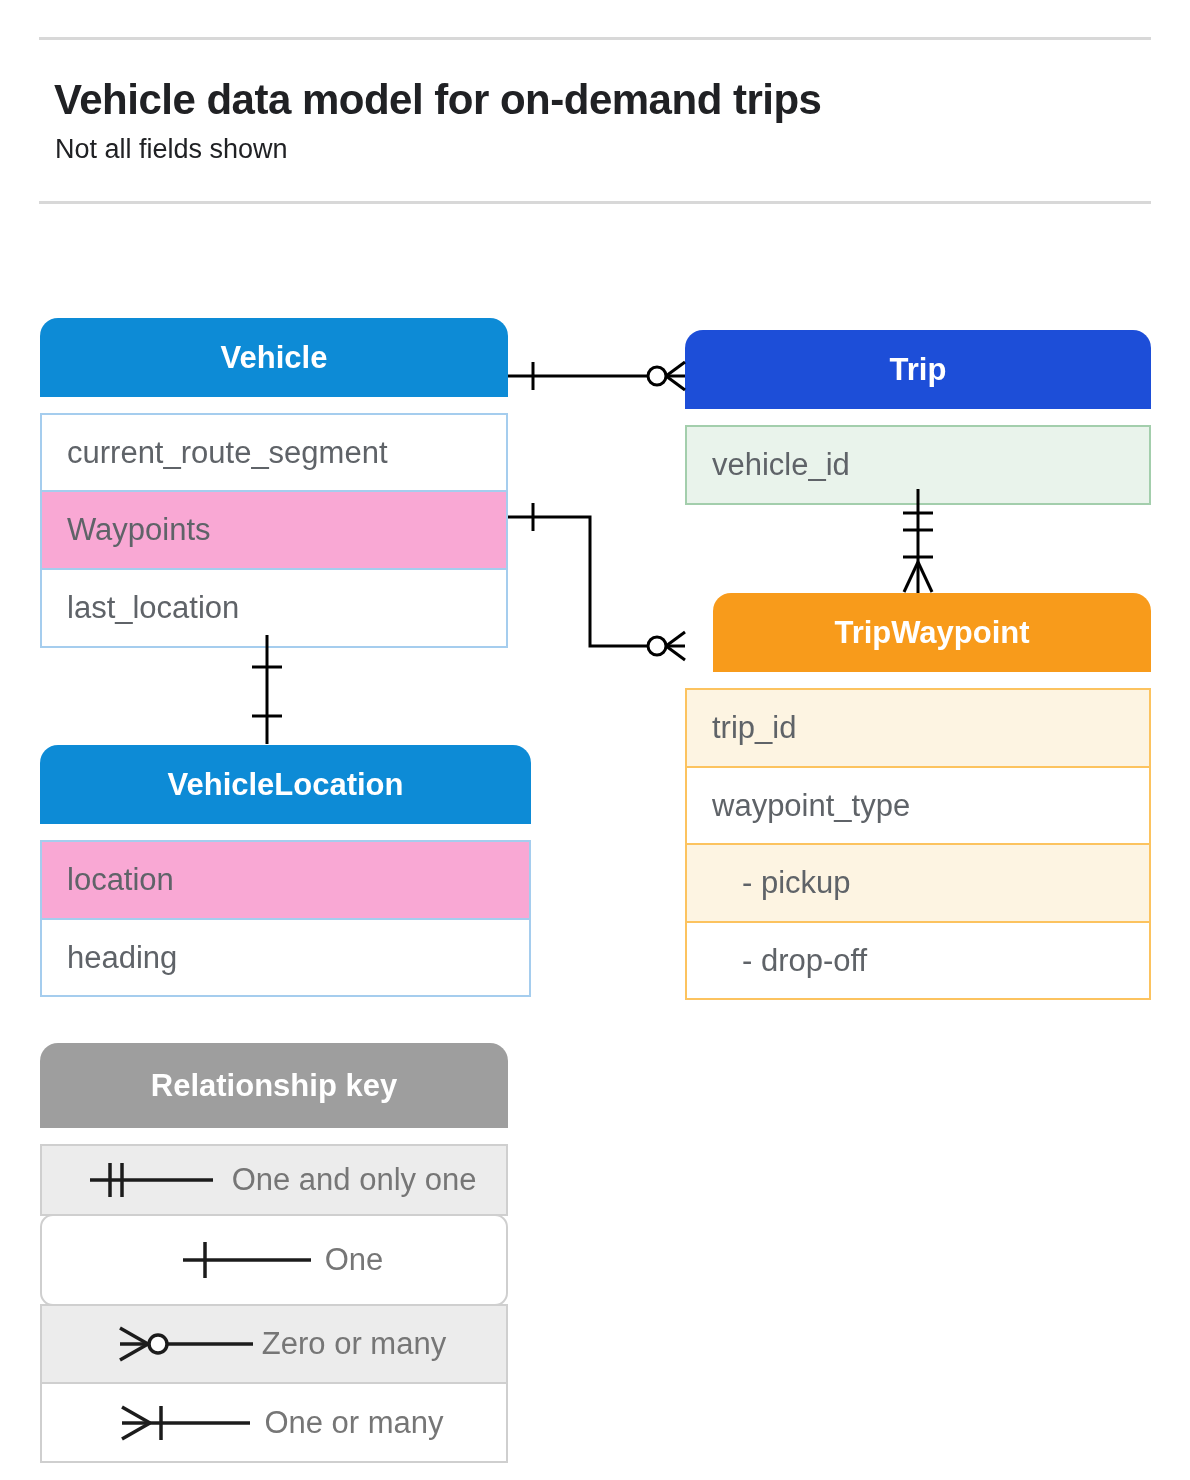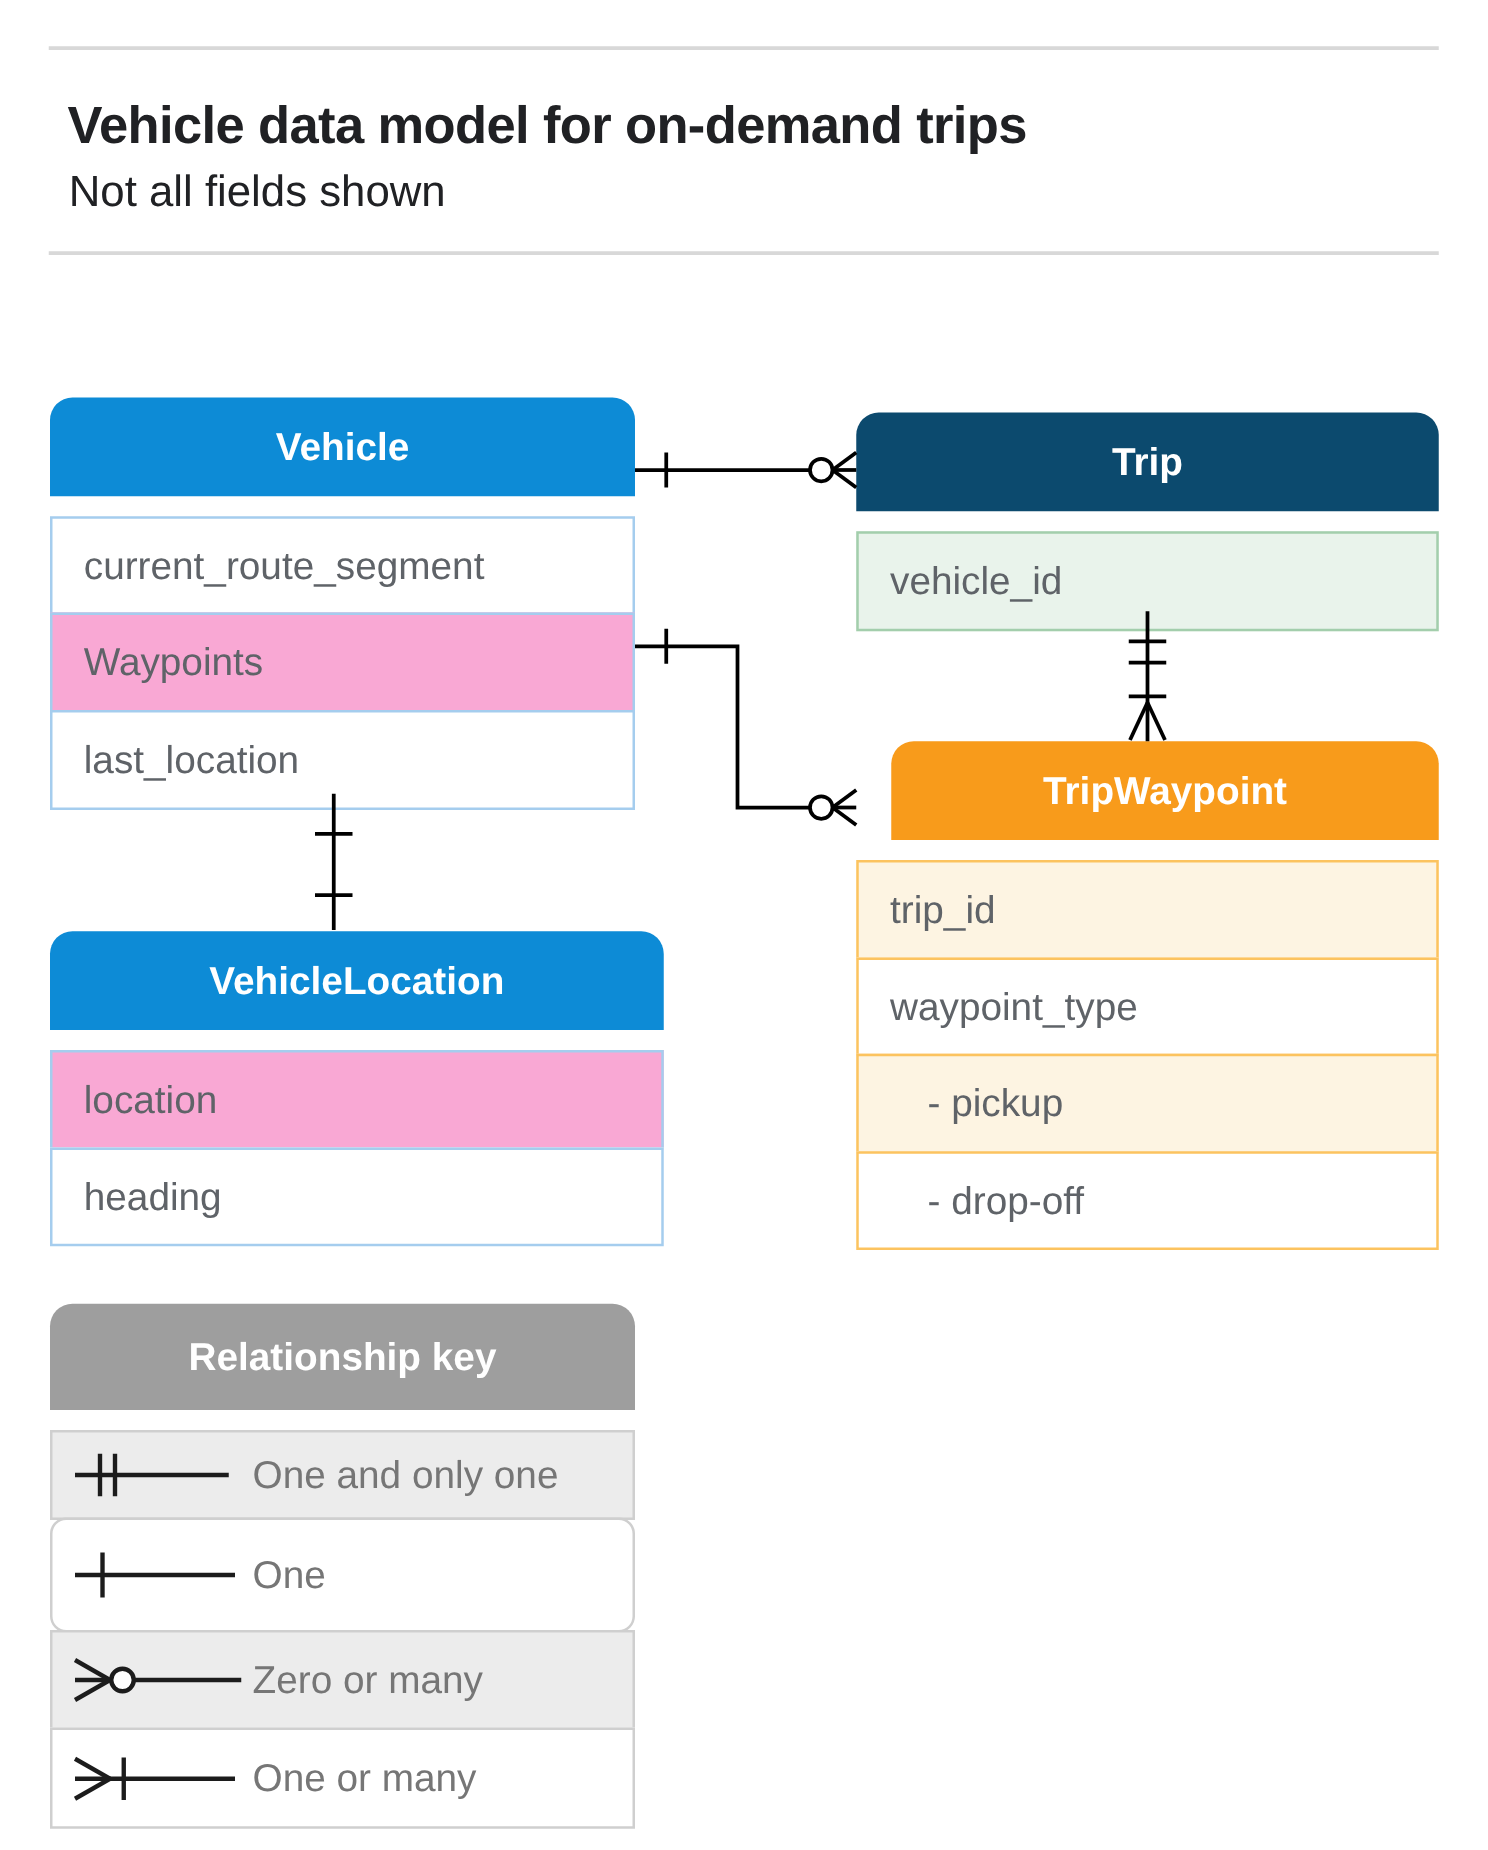--- a/index.html
+++ b/index.html
@@ -6,50 +6,50 @@
   body{
     width:1190px;height:1480px;position:relative;background:#ffffff;
     font-family:"Liberation Sans", sans-serif;overflow:hidden;
   }
   .divider{position:absolute;height:3px;background:#d8d8d8;}
   .page-title{
     position:absolute;left:54px;top:76px;font-size:42px;font-weight:700;
     color:#202124;letter-spacing:-0.5px;
   }
   .page-subtitle{
-    position:absolute;left:55px;top:134px;font-size:35px;color:#202124;
+    position:absolute;left:55px;top:134px;font-size:27px;color:#202124;
   }
   .entity{position:absolute;}
   .entity-header{
     height:79px;border-radius:18px 18px 0 0;display:flex;align-items:center;
     justify-content:center;color:#ffffff;font-weight:700;font-size:31px;
   }
   .entity-row{
     box-sizing:border-box;display:flex;align-items:center;font-size:31px;
     color:#5f6368;padding-left:25px;background:#ffffff;border:2px solid;
     margin-top:-2px;
   }
   .entity-row.first{margin-top:16px;}
   .entity-row.indent{padding-left:55px;}
   .h79{height:79px;} .h80{height:80px;} .h85{height:85px;}
   
   .blue .entity-header{background:#0d8bd6;}
   .blue .entity-row{border-color:#a5cdee;}
   .blue .entity-row.hl{background:#f9a8d4;}
   
-  .green .entity-header{background:#0c4a6e;}
+  .green .entity-header{background:#1d4ed8;}
   .green .entity-row{border-color:#a3ceac;}
   .green .entity-row.hl{background:#e9f3eb;}
   
   .orange .entity-header{background:#f89b1b;margin-left:28px;}
   .orange .entity-row{border-color:#fcc35f;}
   .orange .entity-row.hl{background:#fdf4e2;}
   
   .legend .entity-header{background:#9e9e9e;border-radius:18px 18px 0 0;}
-  .legend .entity-row{border-color:#cfcfcf;color:#767676;padding-left:0;}
+  .legend .entity-row{border-color:#cfcfcf;color:#767676;padding-left:0;justify-content:center;}
   .legend .entity-row.hl{background:#ececec;}
   .legend-symbol{position:relative;left:16px;width:150px;height:56px;flex:0 0 150px;}
   .legend-label{margin-left:10px;}
   .connectors{position:absolute;left:0;top:0;pointer-events:none;}
   .conn{stroke:#000;stroke-width:3;fill:none;}
   .conn-circle{stroke:#000;stroke-width:3;fill:#ffffff;}
   .lsym{stroke:#1c1c1c;stroke-width:3.5;fill:none;}
   .lsym-circle{stroke:#1c1c1c;stroke-width:3.5;fill:#ffffff;}
 </style>
 </head>

